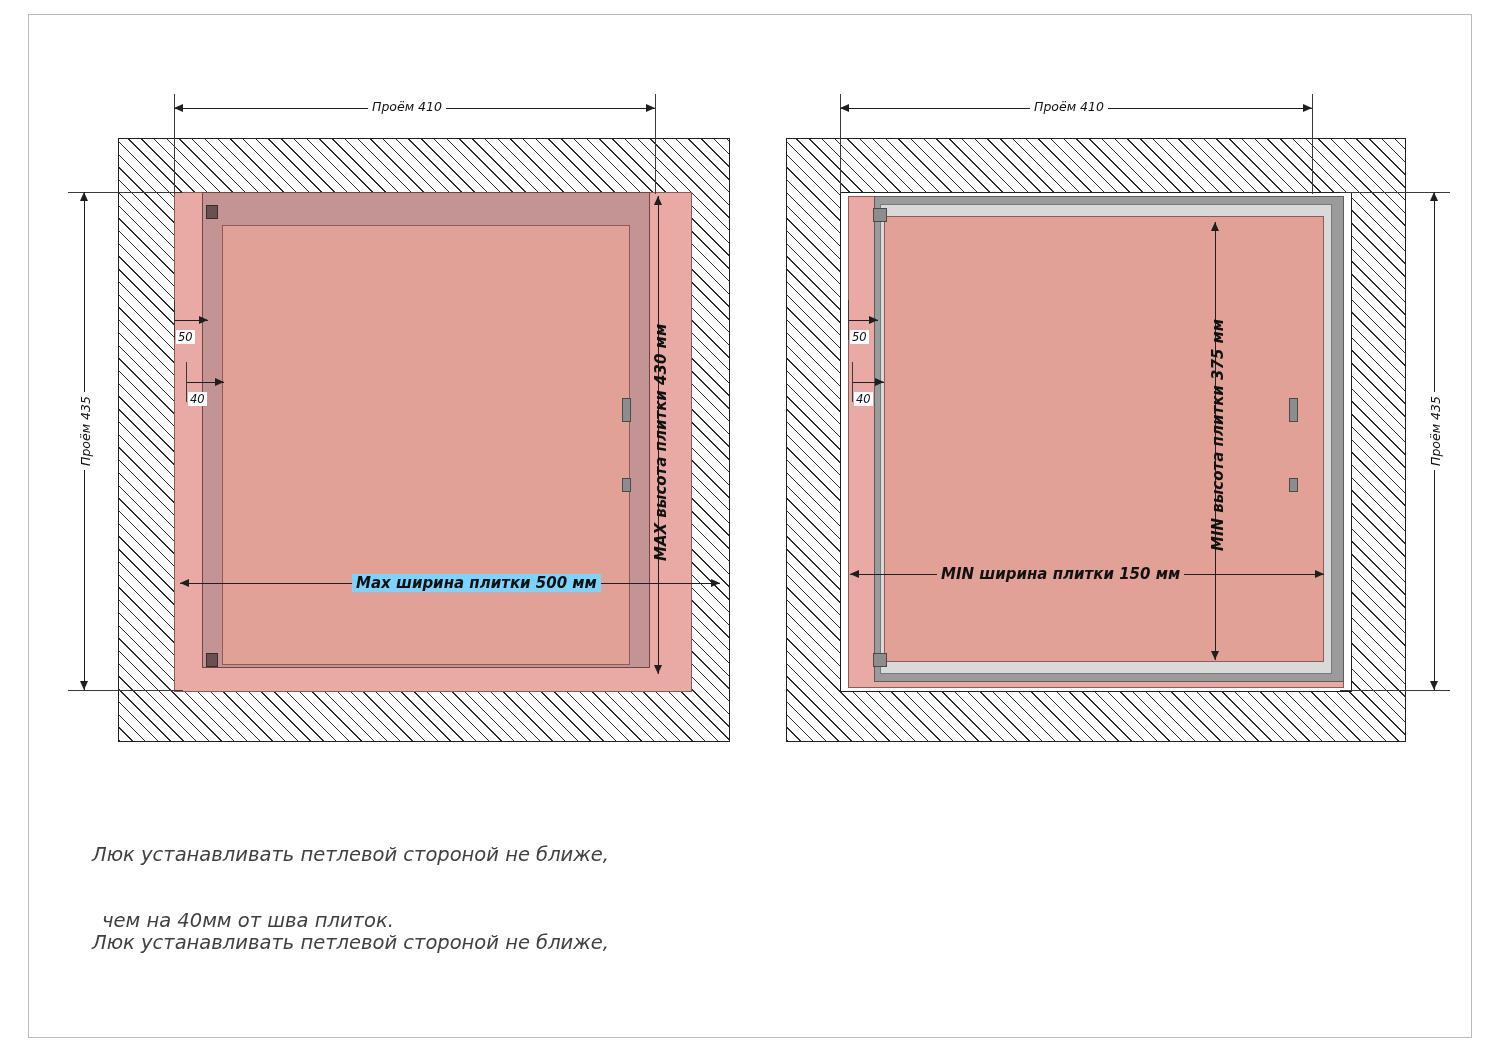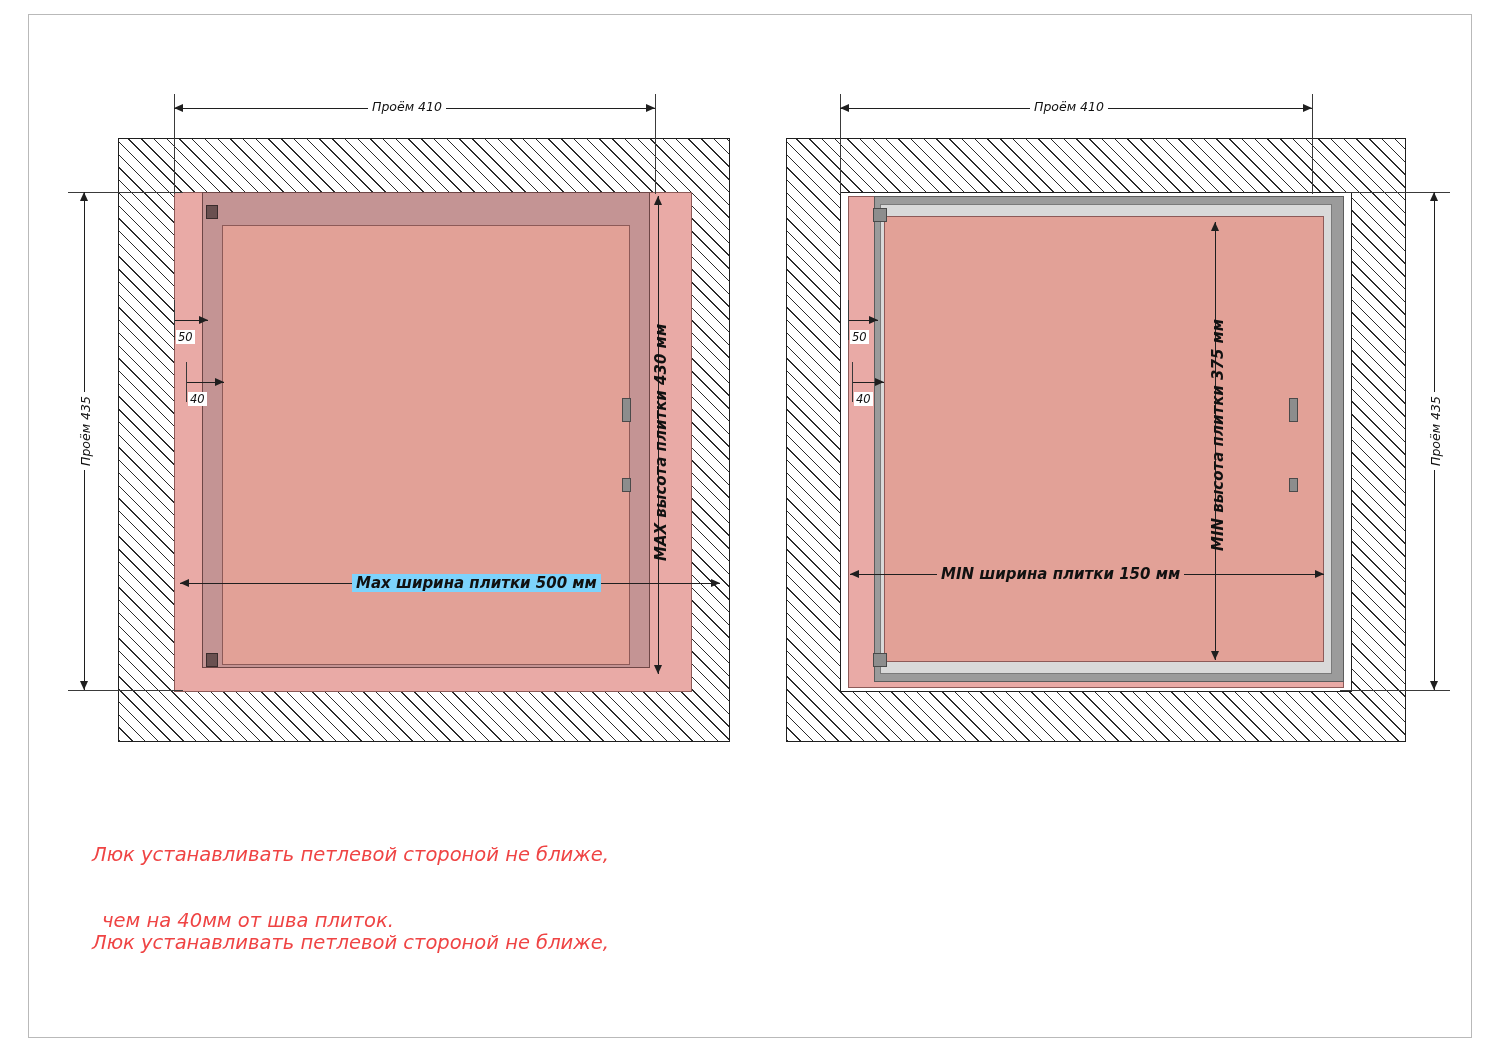--- a/index.html
+++ b/index.html
@@ -164,21 +164,21 @@
     transform-origin: 0 0;
     transform: rotate(-90deg);
   }
 
   .note-block {
     position: absolute;
     font-family: "DejaVu Sans", sans-serif;
     font-style: italic;
     font-size: 19.5px;
     line-height: 30px;
-    color: #ef4444;
+    color: #404040;
     white-space: nowrap;
   }
   .note-block .l2 {
     display: block;
     padding-left: 10px;
     margin-top: 36px;
   }
 </style>
 </head>
 <body>

